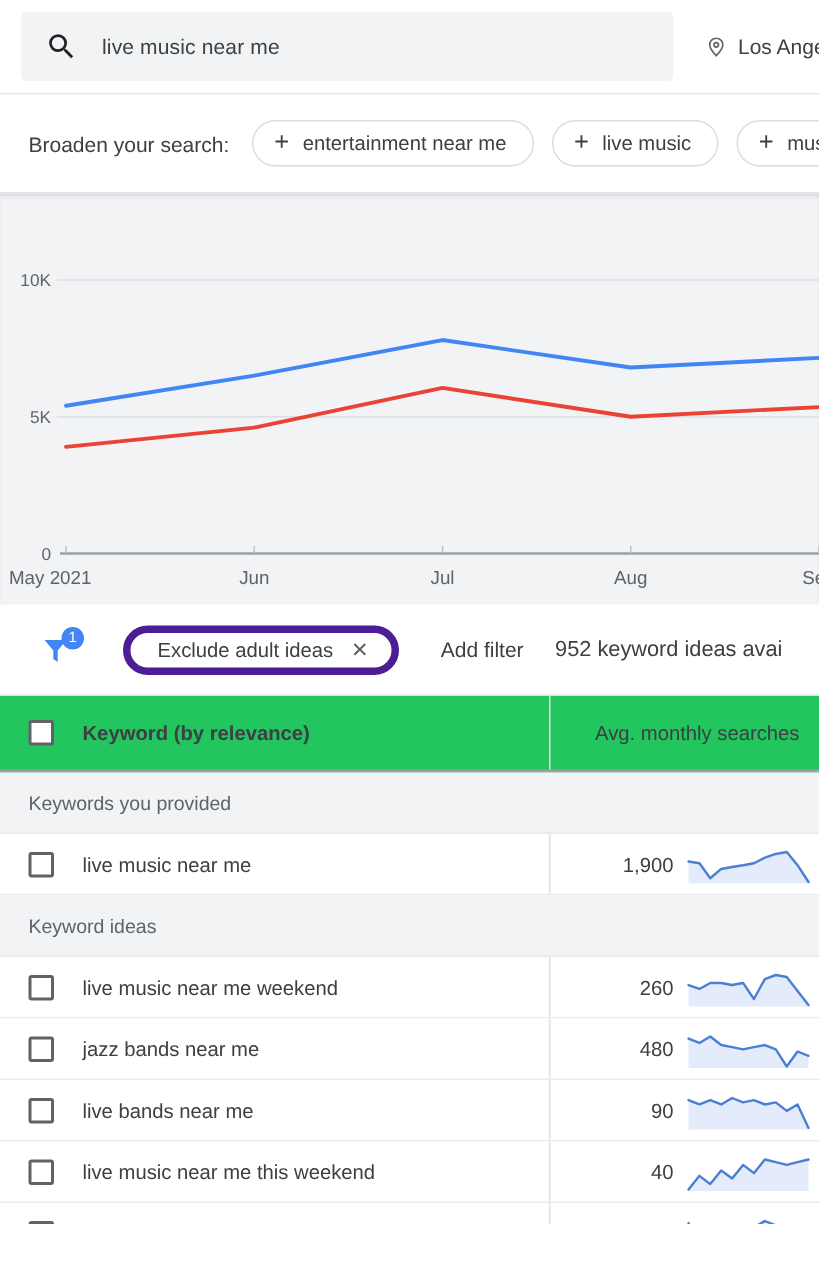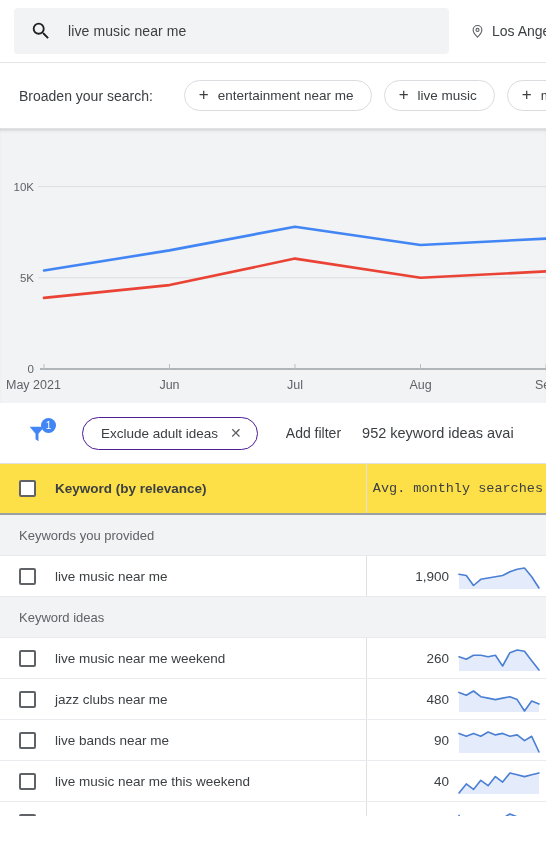--- a/index.html
+++ b/index.html
@@ -61,21 +61,21 @@
     padding-left: 19px;
     gap: 12px;
     background: #fff;
     white-space: nowrap;
     overflow: hidden;
   }
   .broaden-label {
     font-size: 14px;
     color: #3c4043;
     flex: 0 0 auto;
-    margin-right: 19px;
+    margin-right: 3px;
   }
   .chip {
     flex: 0 0 auto;
     height: 31px;
     border: 1px solid #dadce0;
     border-radius: 16px;
     display: flex;
     align-items: center;
     gap: 9px;
     padding: 0 17px 0 14px;
@@ -132,21 +132,21 @@
     background: #4285f4;
     color: #fff;
     font-size: 10px;
     line-height: 15px;
     text-align: center;
     font-weight: 500;
   }
   .filter-chip {
     flex: 0 0 auto;
     height: 33px;
-    border: 1px solid #4c1d95;
+    border: 5px solid #4c1d95;
     border-radius: 17px;
     display: flex;
     align-items: center;
     gap: 12px;
     padding: 0 15px 0 18px;
     font-size: 13.5px;
     color: #3c4043;
     margin-left: 28px;
     cursor: pointer;
   }
@@ -165,39 +165,38 @@
     margin-left: 21px;
   }
 
   
   .table { border-top: 1px solid #e0e0e0; }
   .thead-row {
     display: flex;
     align-items: center;
     height: 51px;
     border-bottom: 2px solid #9aa0a6;
-    background: #fde047;
+    background: #22c55e;
   }
   .col-kw {
     flex: 0 0 367px;
     display: flex;
     align-items: center;
     padding-left: 19px;
     height: 100%;
     border-right: 1px solid #e0e0e0;
   }
   .col-vol {
     flex: 1 1 auto;
     display: flex;
     align-items: center;
     justify-content: flex-end;
     height: 100%;
-    padding-right: 3px;
+    padding-right: 13px;
     position: relative;
-    font-family: Liberation Mono, monospace;
   }
   .checkbox {
     width: 17px; height: 17px;
     border: 2px solid #5f6368;
     border-radius: 2px;
     flex: 0 0 auto;
     background: #fff;
     cursor: pointer;
   }
   .th-label {
@@ -373,21 +372,21 @@
               <svg width="84" height="30">
                 <path d="M 2 28 L 2.0 13.7 L 9.3 16.3 L 16.5 12.3 L 23.8 12.3 L 31.1 13.7 L 38.4 12.3 L 45.6 23.0 L 52.9 9.7 L 60.2 7.0 L 67.5 8.3 L 74.7 17.7 L 82.0 27.0 L 82 28 Z" fill="#e4ecfb"></path>
                 <path d="M 2.0 13.7 L 9.3 16.3 L 16.5 12.3 L 23.8 12.3 L 31.1 13.7 L 38.4 12.3 L 45.6 23.0 L 52.9 9.7 L 60.2 7.0 L 67.5 8.3 L 74.7 17.7 L 82.0 27.0" fill="none" stroke="#4a7fd4" stroke-width="1.6" stroke-linejoin="round" stroke-linecap="round"></path>
               </svg>
             </span>
           </div>
         </div>
         <div class="data-row">
           <div class="row-kw">
             <span class="checkbox"></span>
-            <span class="kwtext">jazz clubs near me</span>
+            <span class="kwtext">jazz bands near me</span>
           </div>
           <div class="row-vol">
             <span class="volnum">480</span>
             <span class="spark">
               <svg width="84" height="30">
                 <path d="M 2 28 L 2.0 8.4 L 9.3 11.3 L 16.5 7.0 L 23.8 12.7 L 31.1 14.1 L 38.4 15.6 L 45.6 14.1 L 52.9 12.7 L 60.2 15.6 L 67.5 27.0 L 74.7 17.0 L 82.0 19.9 L 82 28 Z" fill="#e4ecfb"></path>
                 <path d="M 2.0 8.4 L 9.3 11.3 L 16.5 7.0 L 23.8 12.7 L 31.1 14.1 L 38.4 15.6 L 45.6 14.1 L 52.9 12.7 L 60.2 15.6 L 67.5 27.0 L 74.7 17.0 L 82.0 19.9" fill="none" stroke="#4a7fd4" stroke-width="1.6" stroke-linejoin="round" stroke-linecap="round"></path>
               </svg>
             </span>
           </div>

